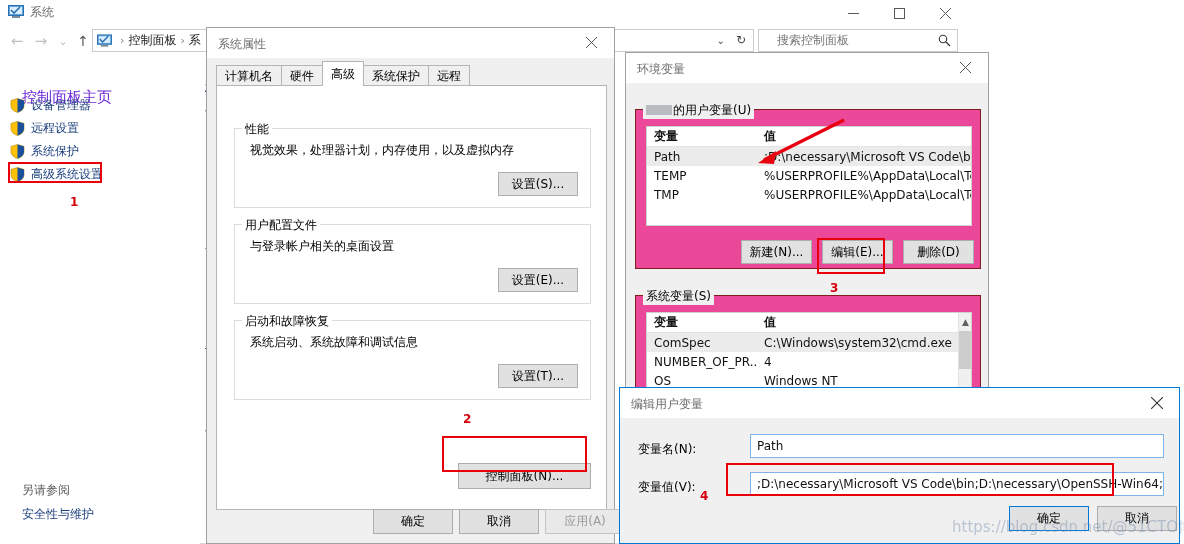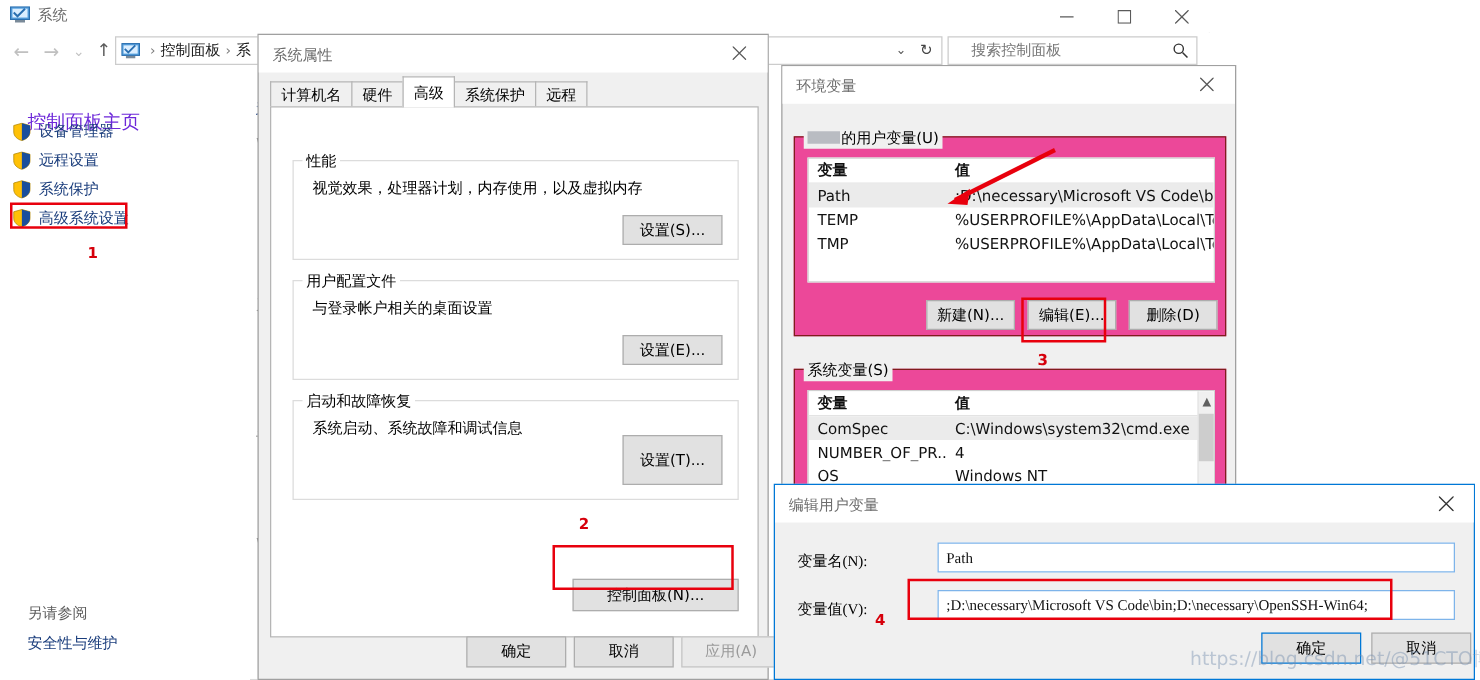--- a/index.html
+++ b/index.html
@@ -71,21 +71,21 @@
 
   .hl-box { position: absolute; border: 2px solid #e8000d; }
   .annot-num { position:absolute; color:#d6000b; font-weight: bold; font-size: 12px; }
 
   .ex-main { position:absolute; left: 200px; top: 0; right: 0; bottom: 0; }
   .ex-main-frag { position:absolute; font-size: 12px; color:#1a1a1a; white-space: nowrap; }
   .ex-main-frag.link { color:#1a3d7c; text-decoration: underline; }
 
   
   .dlg { position:absolute; background:#f0f0f0; border:1px solid #a0a0a0;padding-left:33px; }
-  .dlg.active { border:1px solid #0078d7;font-family:Liberation Serif, serif; }
+  .dlg.active { border:1px solid #0078d7; }
   .dlg-title {
     position:absolute; left:0; top:0; right:0; height: 30px; background:#ffffff;
   }
   .dlg-title-text { position:absolute; left: 11px; top: 8px; font-size: 12px; color:#6c6c6c; }
   .dlg-close { position:absolute; right: 0; top: 0; width: 45px; height: 29px;
                display:flex; align-items:center; justify-content:center; color:#555; }
 
   .dlg-btn {
     background: #e1e1e1; border: 1px solid #adadad; color:#000;
     font-size: 12px; font-family: inherit; text-align:center;
@@ -296,21 +296,21 @@
 
       <div class="group" style="left:17px; top:42px; width:357px; height:80px;">
         <span class="group-legend">性能</span>
         <span class="group-desc">视觉效果，处理器计划，内存使用，以及虚拟内存</span>
         <button class="dlg-btn" style="right:12px; bottom:11px; width:80px; height:24px;">设置(S)...</button>
       </div>
 
       <div class="group" style="left:17px; top:234px; width:357px; height:80px;">
         <span class="group-legend">启动和故障恢复</span>
         <span class="group-desc">系统启动、系统故障和调试信息</span>
-        <button class="dlg-btn" style="right:12px; bottom:11px; width:80px; height:40px;">设置(T)...</button>
+        <button class="dlg-btn" style="right:12px; bottom:11px; width:80px; height:24px;">设置(T)...</button>
       </div>
 
       <button class="dlg-btn" style="left:241px; top:377px; width:133px; height:26px;">控制面板(N)...</button>
     </div>
 
     <button class="dlg-btn" style="left:166px; top:481px; width:80px; height:25px;">确定</button>
     <button class="dlg-btn" style="left:252px; top:481px; width:80px; height:25px;">取消</button>
     <button class="dlg-btn disabled" style="left:338px; top:481px; width:80px; height:25px;">应用(A)</button>
   </div>
 

